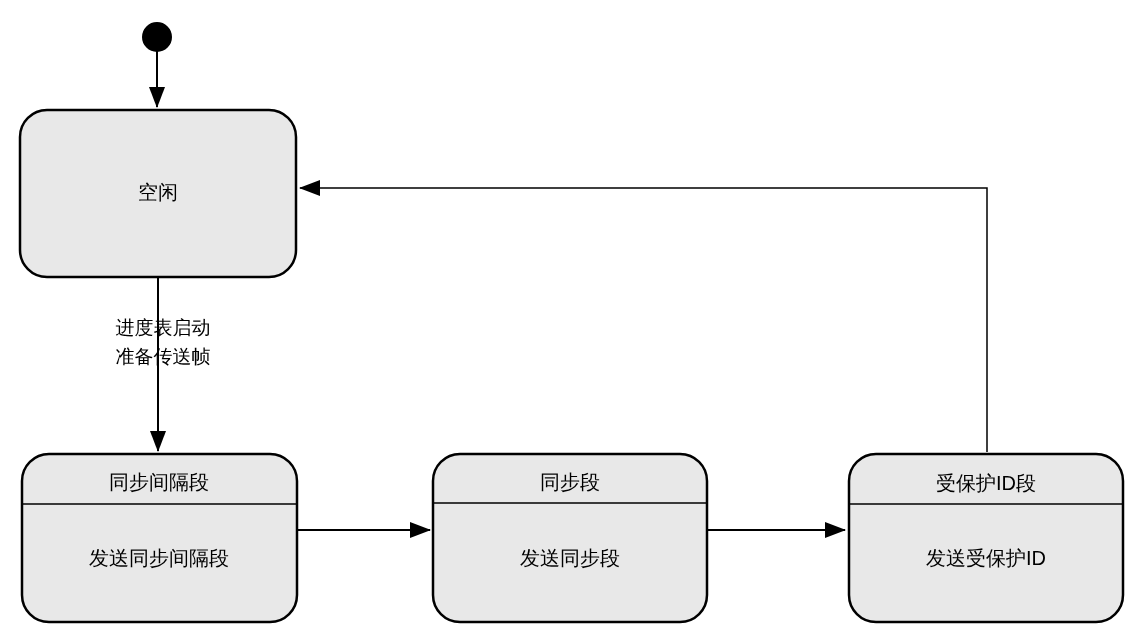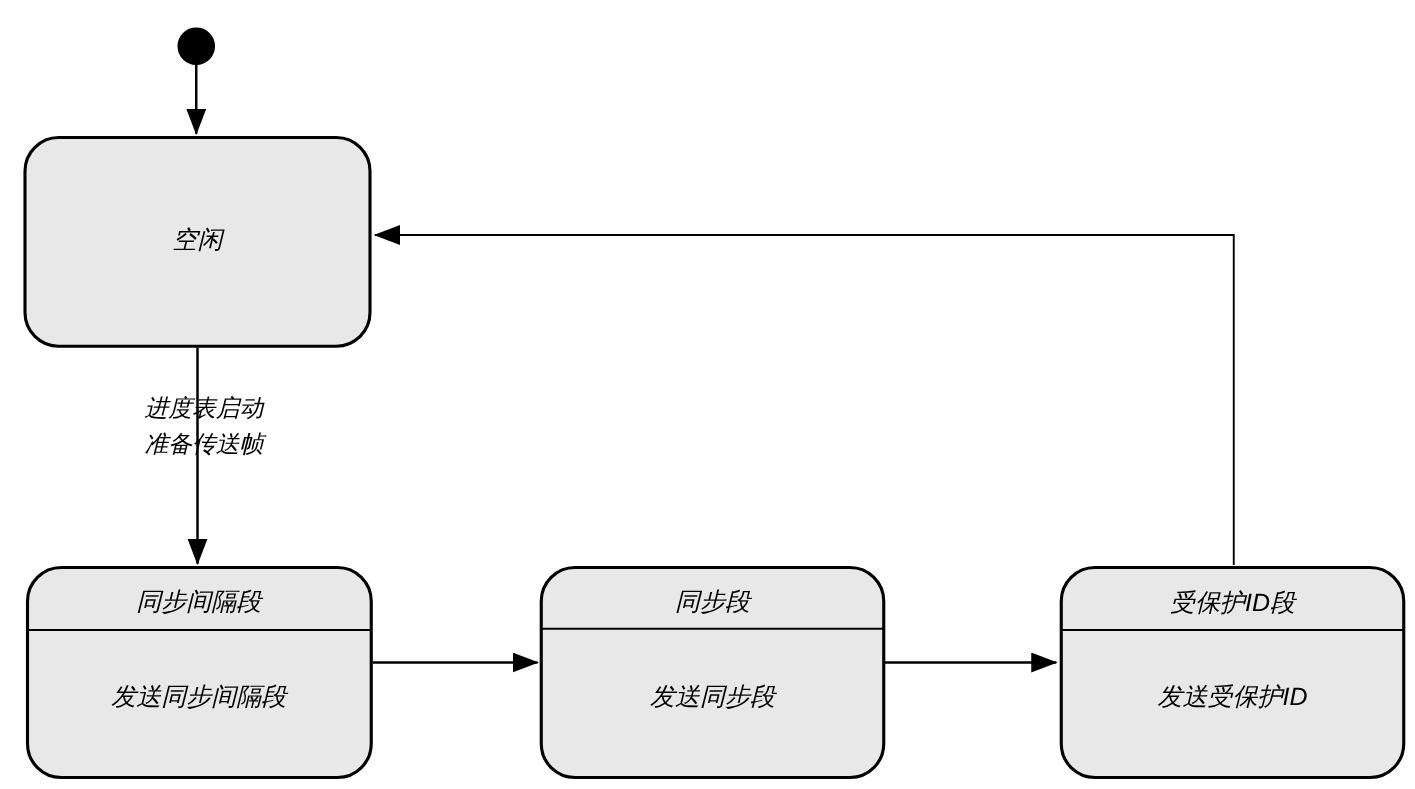--- a/index.html
+++ b/index.html
@@ -6,21 +6,20 @@
     margin: 0;
     padding: 0;
     background: #ffffff;
   }
   .canvas {
     position: relative;
     width: 1132px;
     height: 631px;
     background: #ffffff;
     font-family: "Liberation Sans", "DejaVu Sans", sans-serif;
-    font-style: italic;
   }
   svg text {
     font-family: "Liberation Sans", "DejaVu Sans", sans-serif;
     fill: #000000;
   }
   .state-title { font-size: 20px; }
   .state-body  { font-size: 20px; }
   .edge-label  { font-size: 19px; }
 </style>
 </head>

